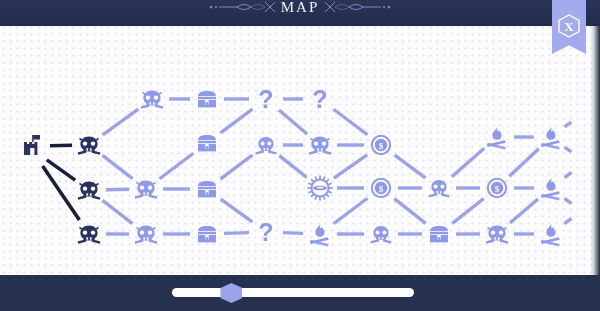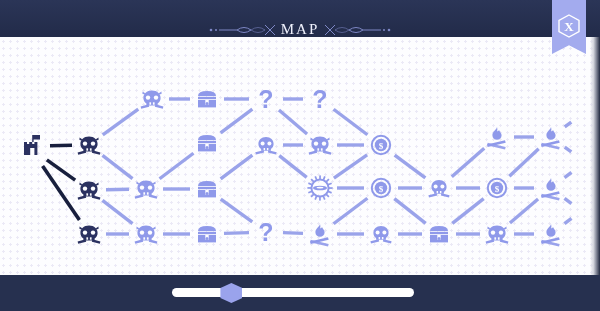--- a/index.html
+++ b/index.html
@@ -9,23 +9,23 @@
     background: #1d2540;
   }
   #app {
     position: relative; width: 600px; height: 311px;
     background: #26304f;
     overflow: hidden;
   }
 
   
   #header {
-    position: absolute; left: 0; top: 0; width: 600px; height: 37px;
+    position: absolute; left: 0; top: 0; width: 600px; height: 26px;
     background: linear-gradient(180deg,#2b3557 0%, #222b49 100%);
-    display: flex; align-items: flex-end; justify-content: center;
+    display: flex; align-items: flex-start; justify-content: center;
     z-index: 6;
   }
   #title {
     font-family: "Liberation Serif", serif;
     color: #eef0fb; font-size: 15px; letter-spacing: 2px;
     line-height: 1;
   }
   .flourish { width: 74px; height: 14px; opacity: .85; }
 
   

